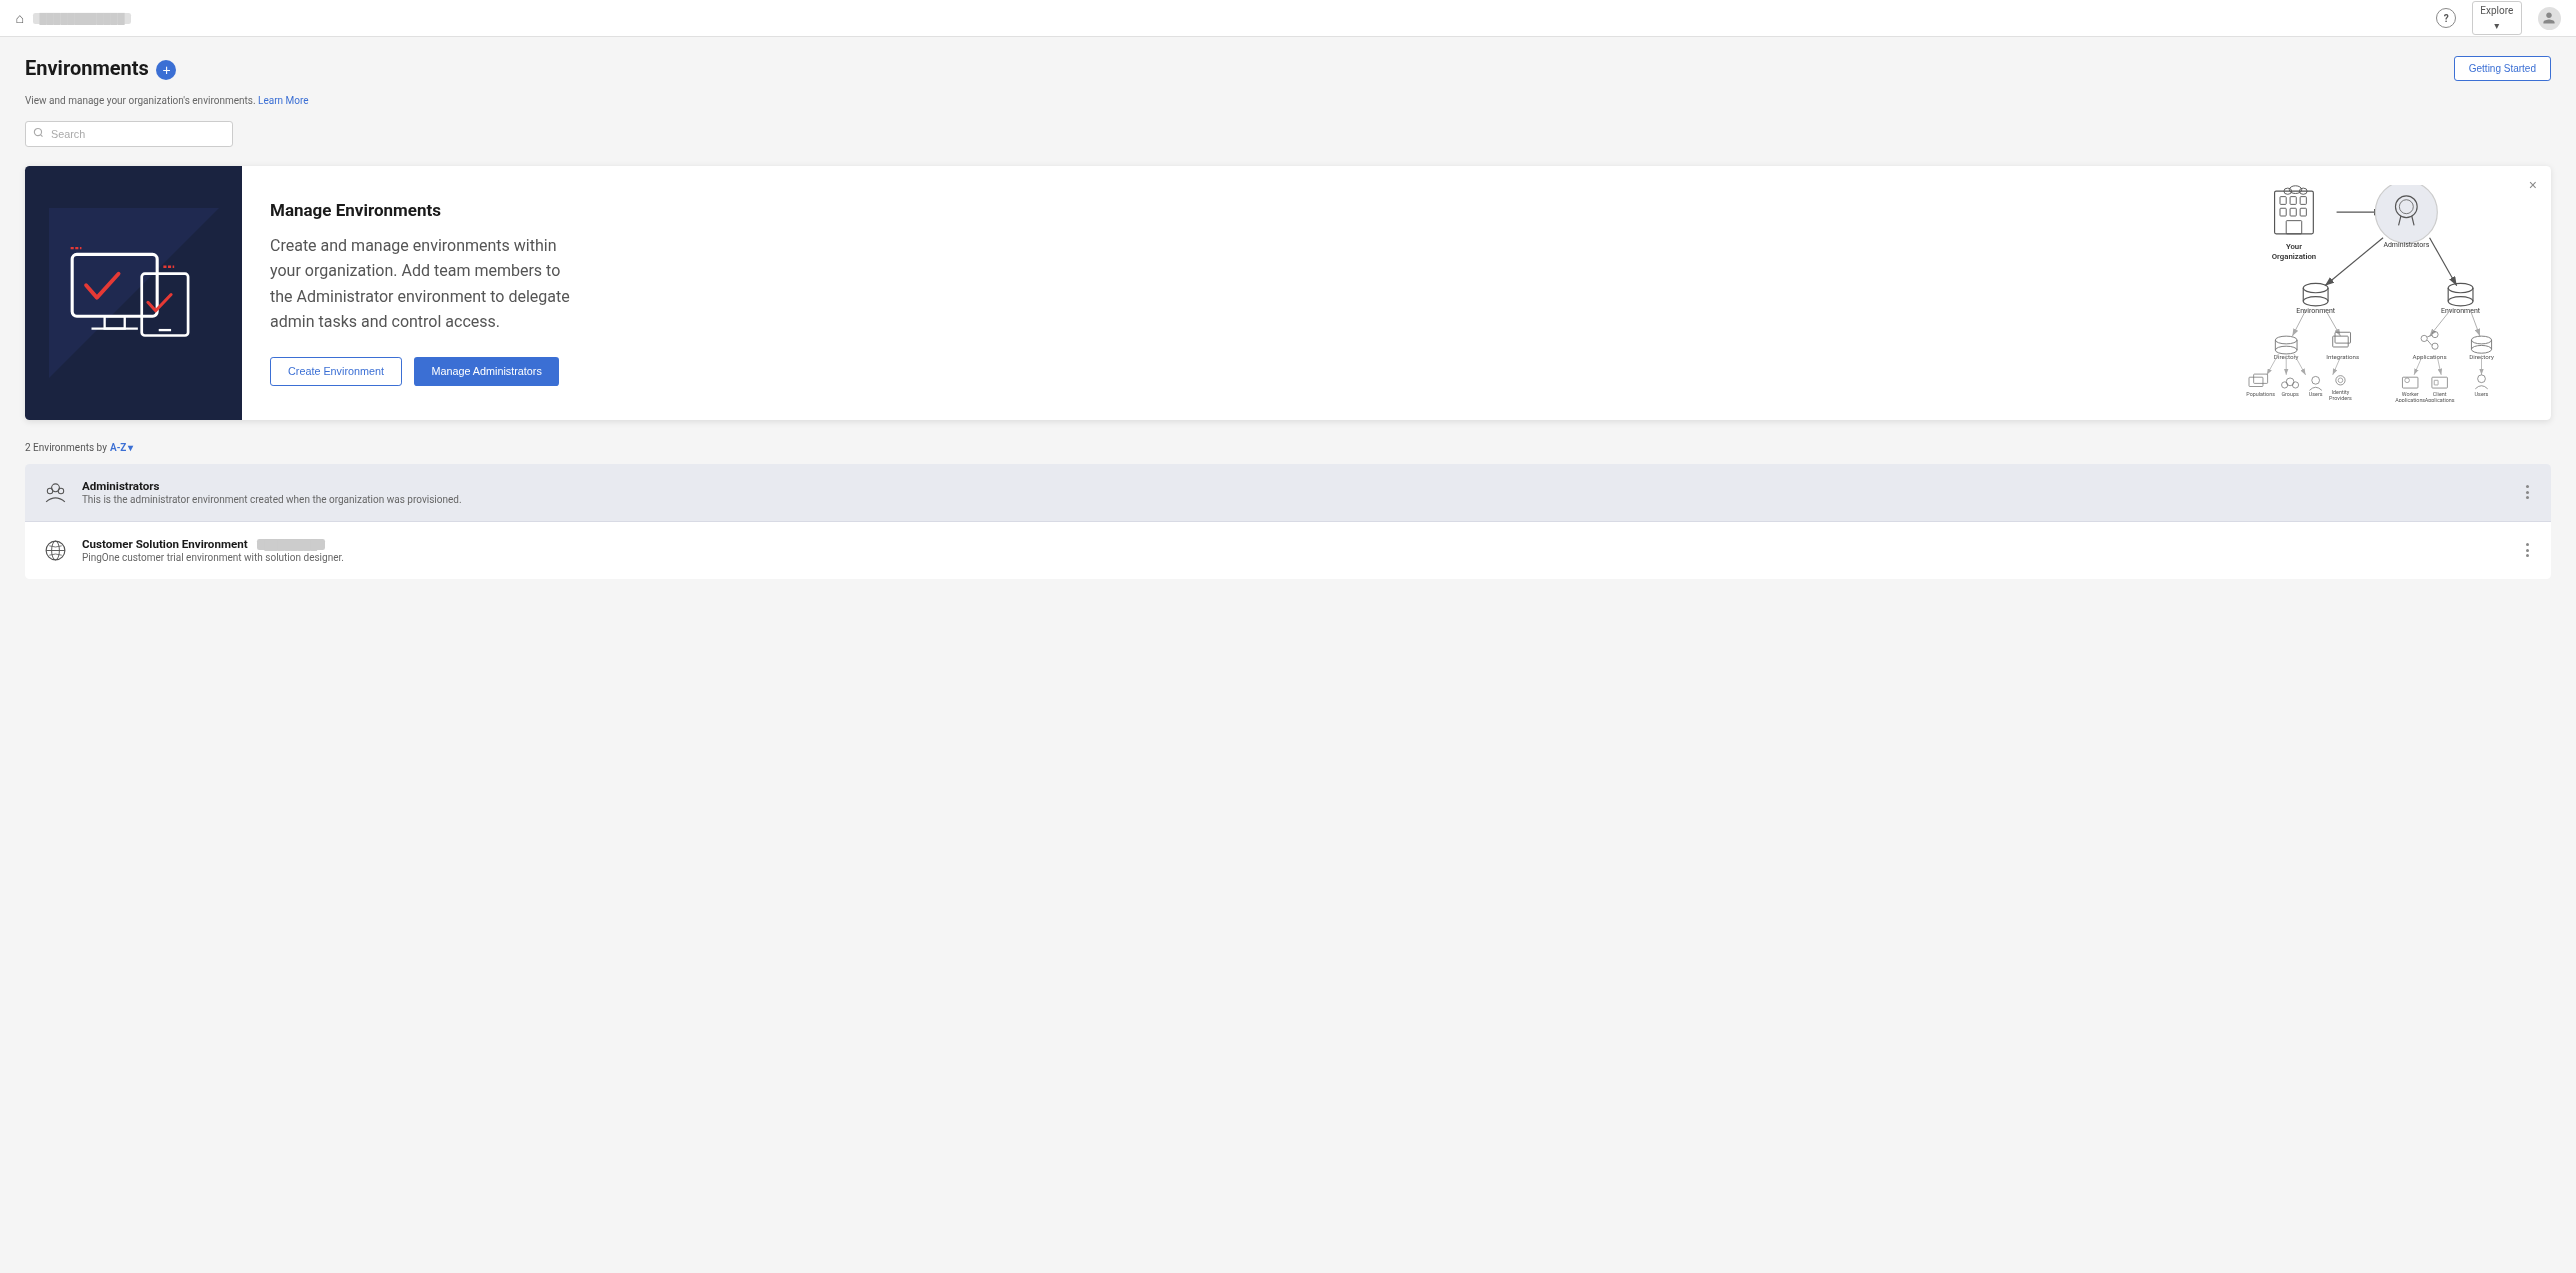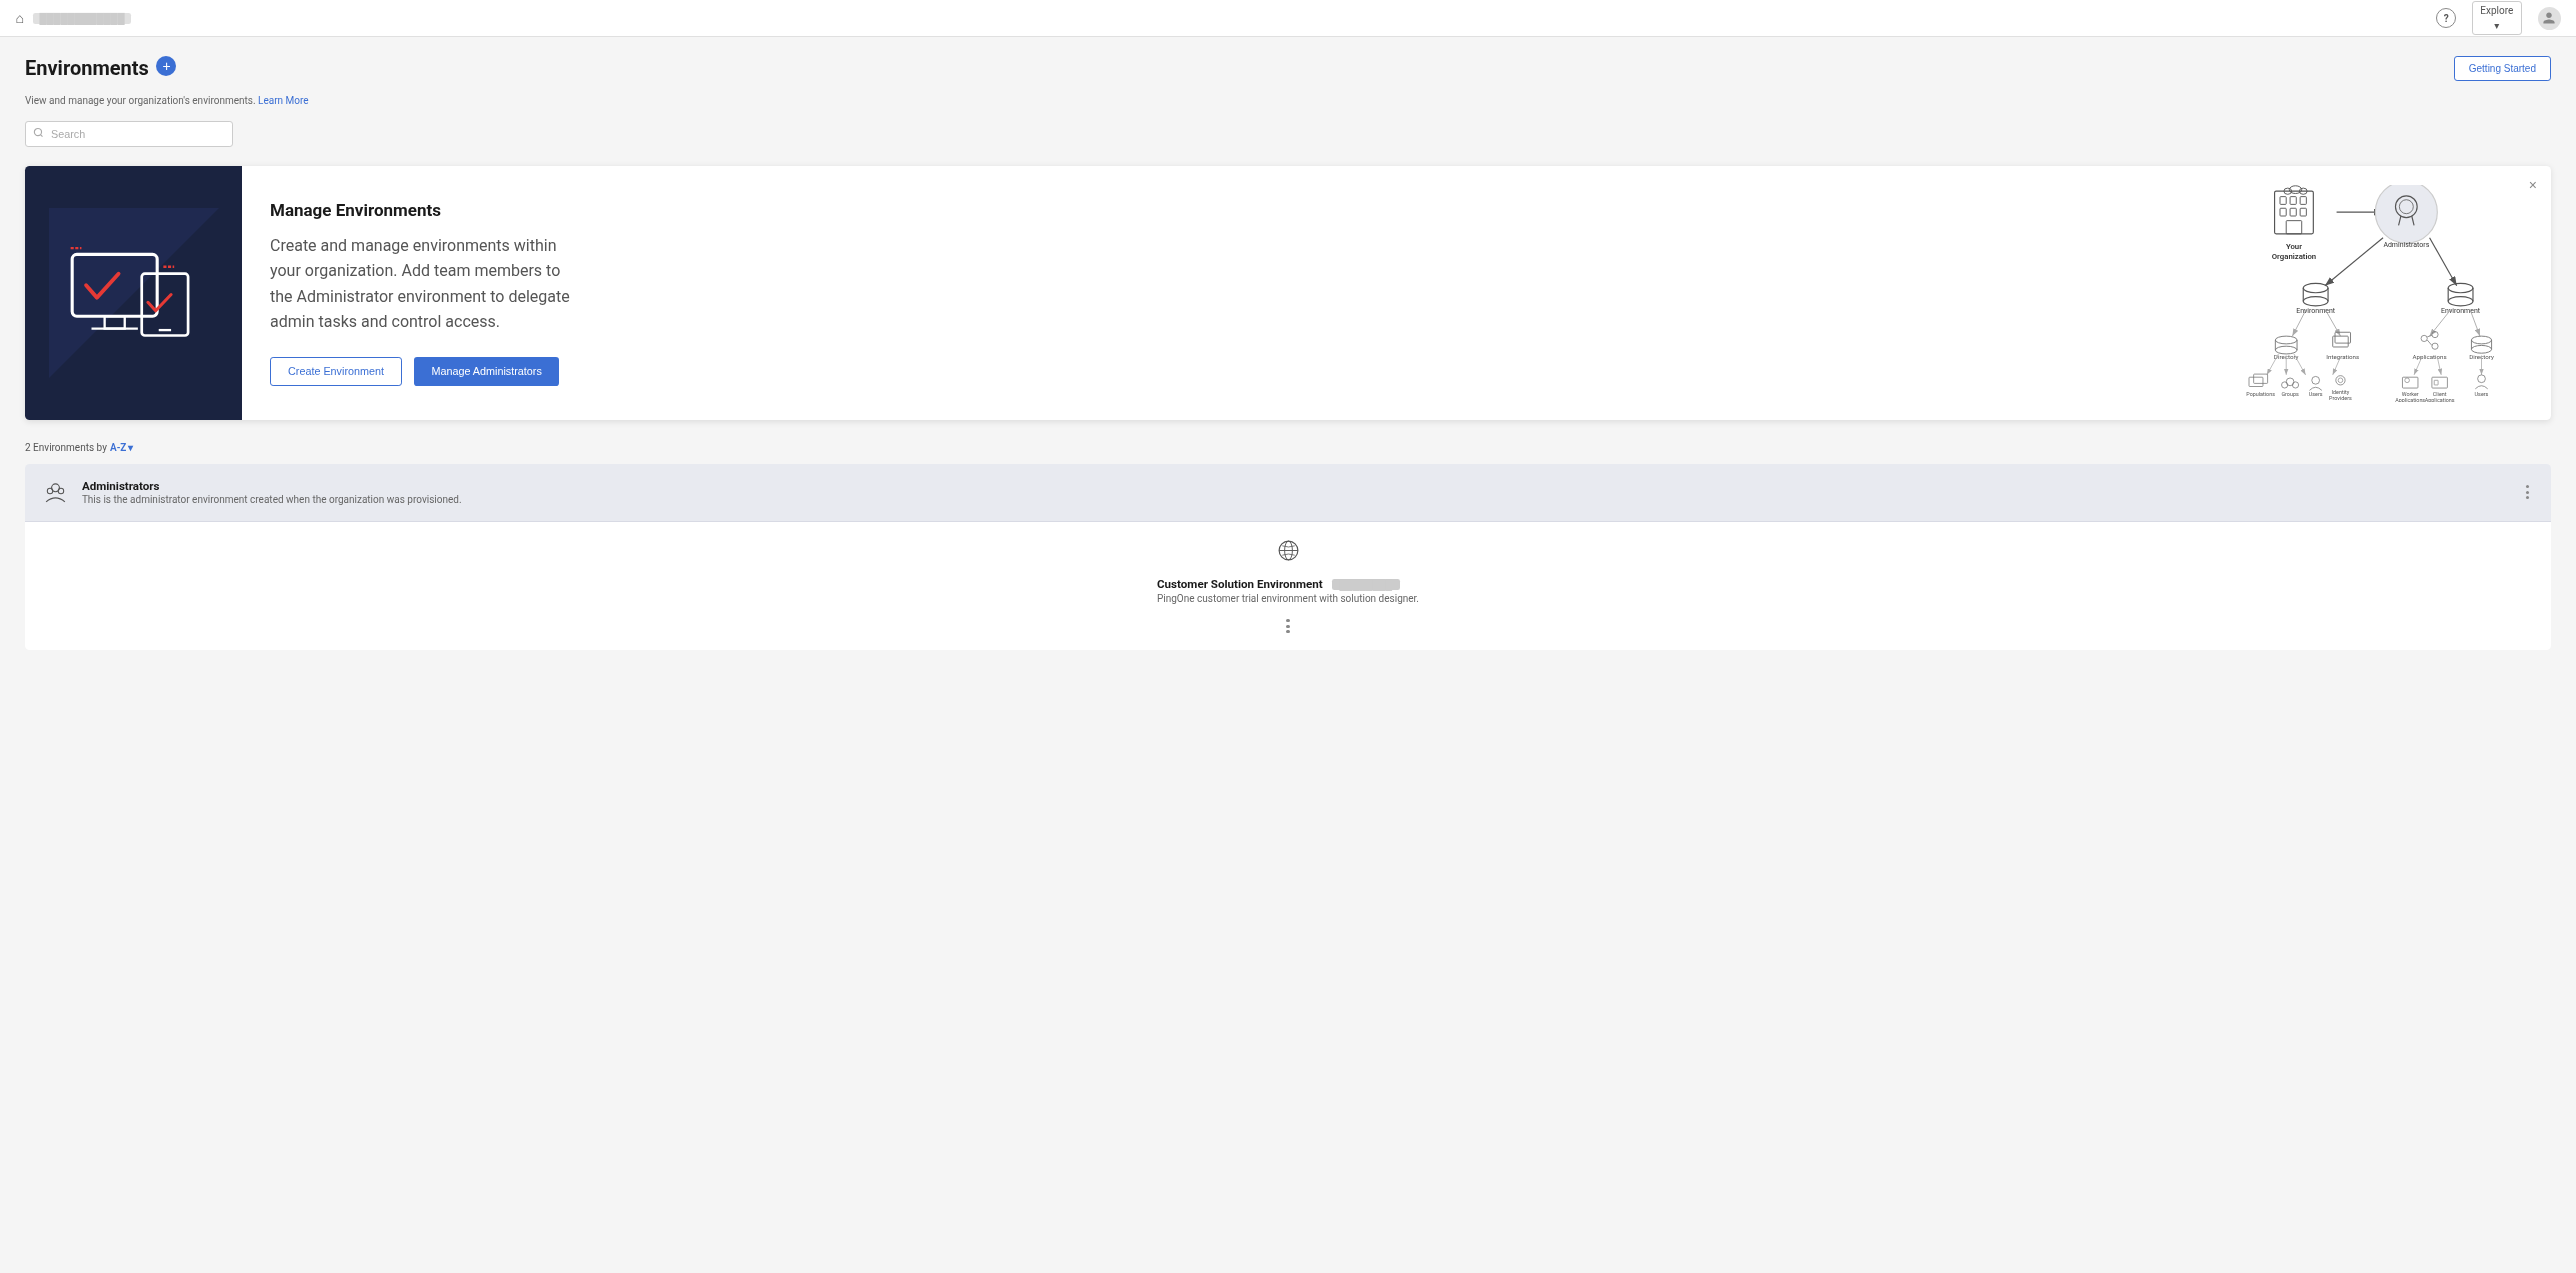--- a/index.html
+++ b/index.html
@@ -91,21 +91,21 @@
       align-items: flex-start;
       justify-content: space-between;
       margin-bottom: 15.5px;
     }
     .page-title-area {
       display: flex;
       flex-direction: column;
     }
     .page-title-row {
       display: flex;
-      align-items: flex-start;
+      align-items: flex-end;
       gap: 7.7px;
     }
     .page-title {
       font-size: 20px;
       font-weight: 700;
       color: #1a1a1a;
     }
     .add-btn {
       width: 20px;
       height: 20px;
@@ -288,21 +288,21 @@
     .env-item {
       background: #e8eaf0;
       padding: 14px 15.5px;
       display: flex;
       align-items: center;
       gap: 12.4px;
       border-bottom: 0.8px solid #d8dae4;
       position: relative;
     }
     .env-item:last-child { border-bottom: none; }
-    .env-item.white { background: #fff; flex-direction: column; }
+    .env-item.white { background: #fff; }
     .env-icon {
       width: 29px;
       height: 29px;
       flex-shrink: 0;
       display: flex;
       align-items: center;
       justify-content: center;
       color: #555;
       font-size: 17px;
     }

